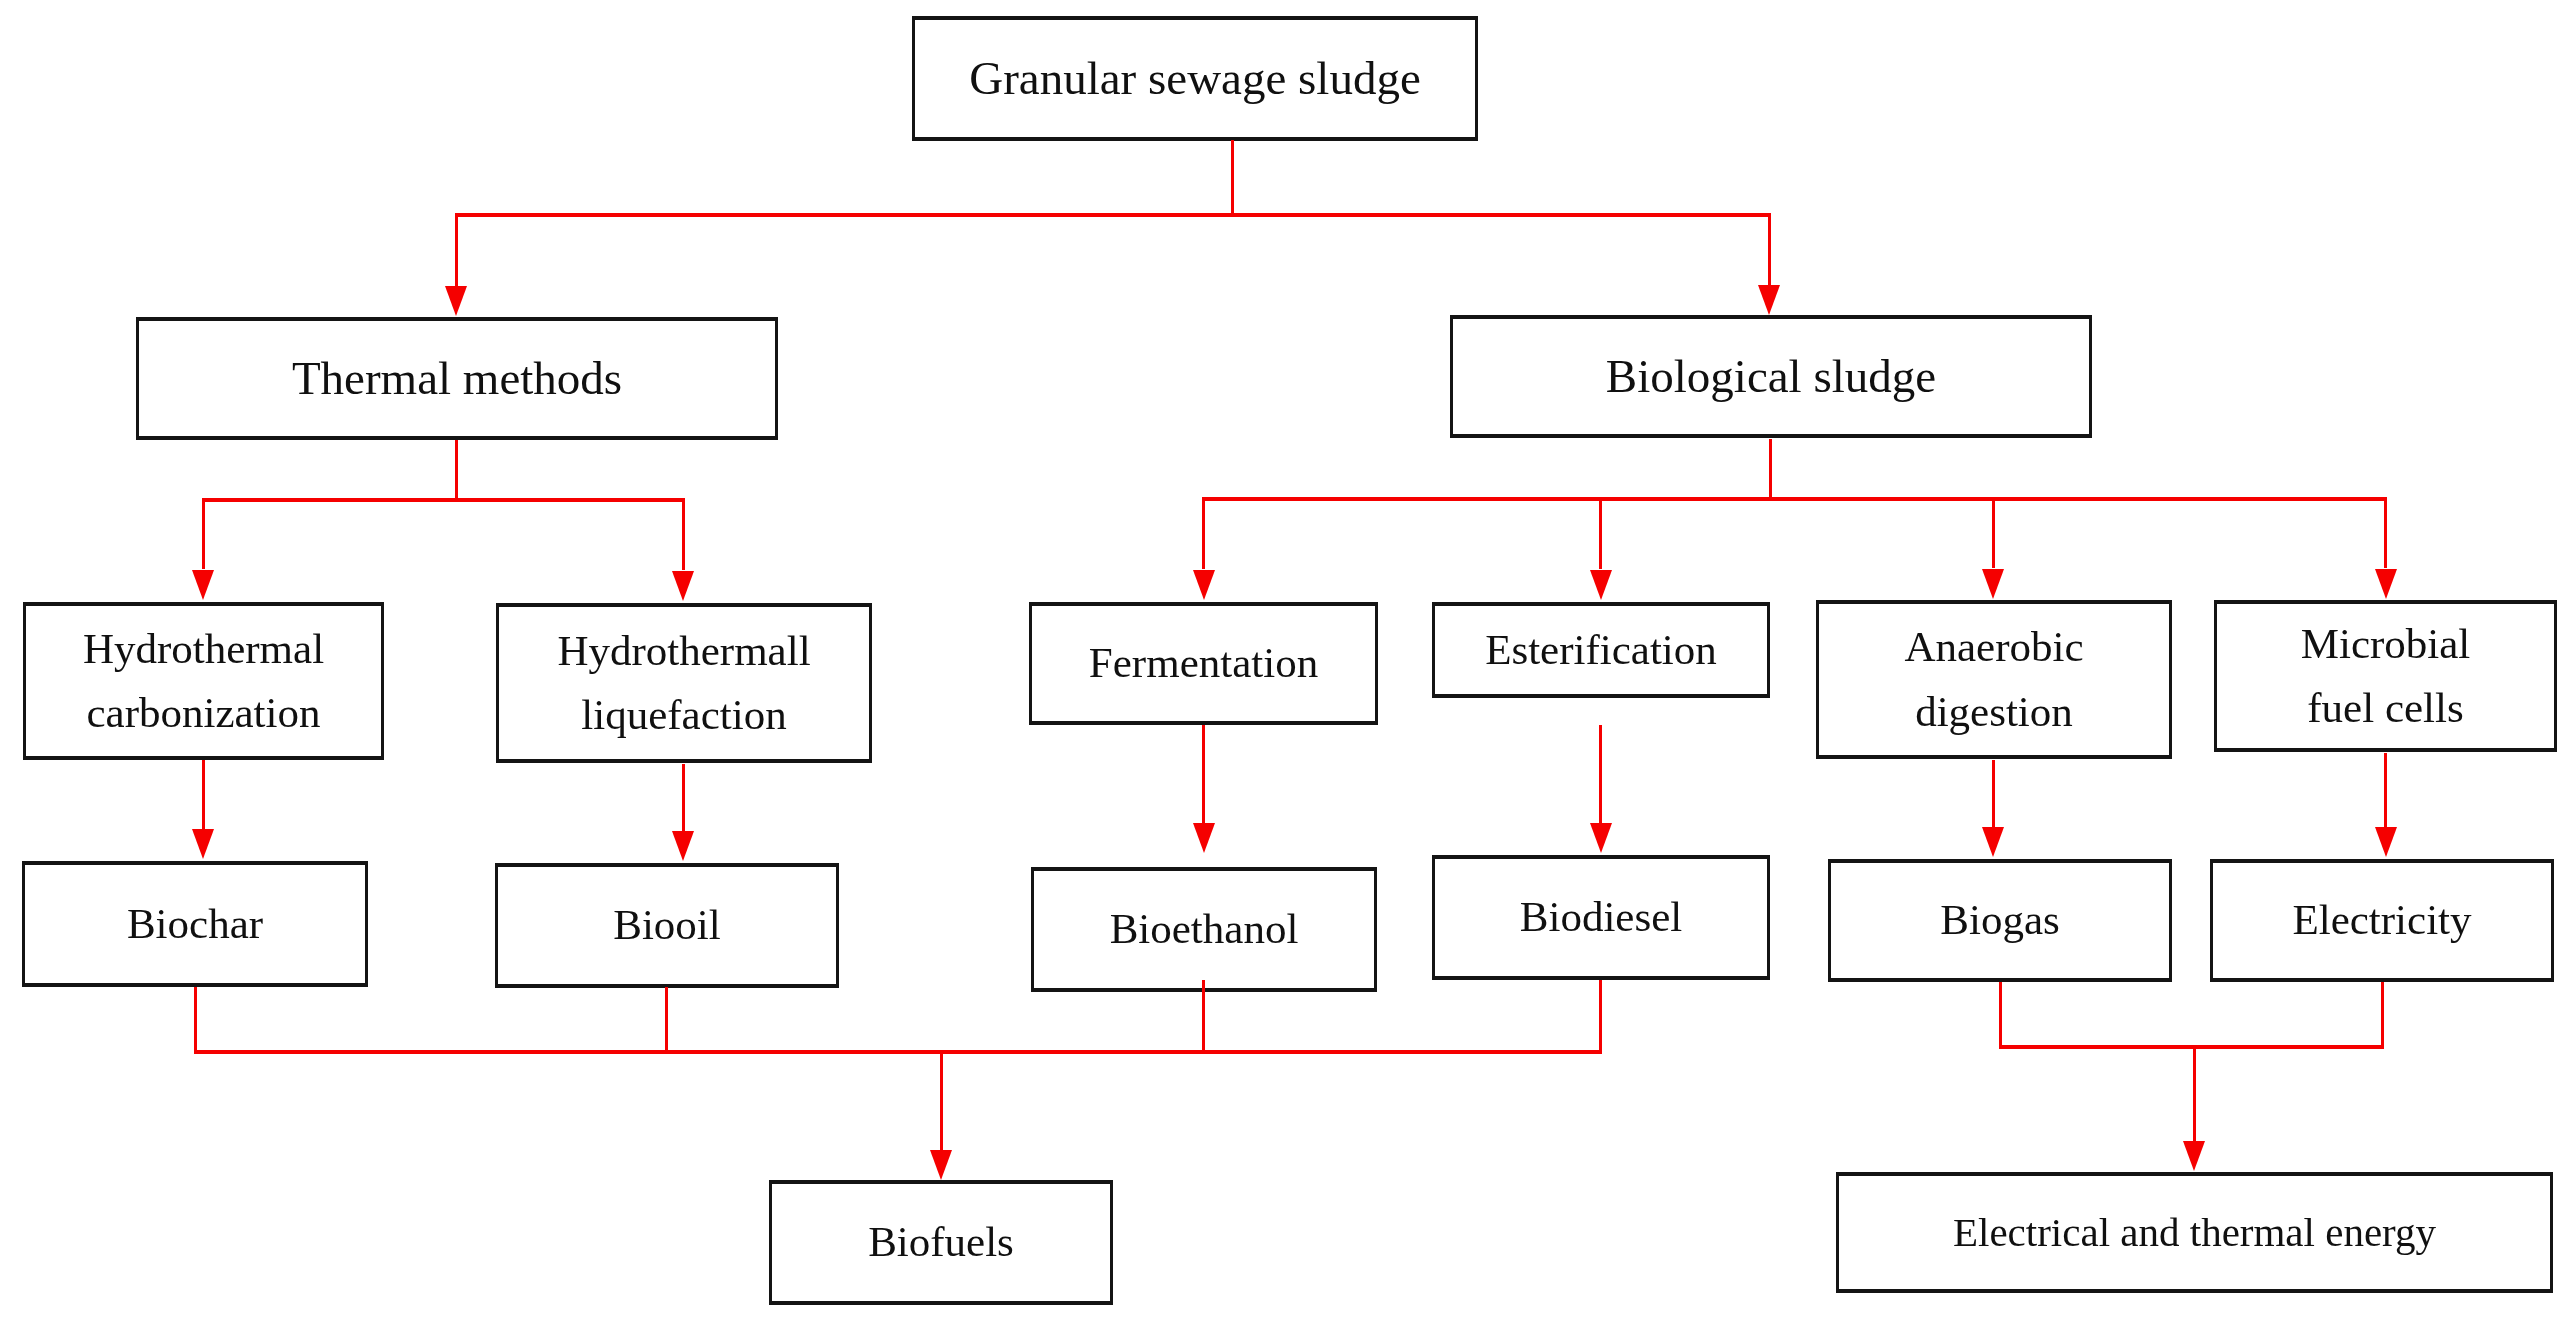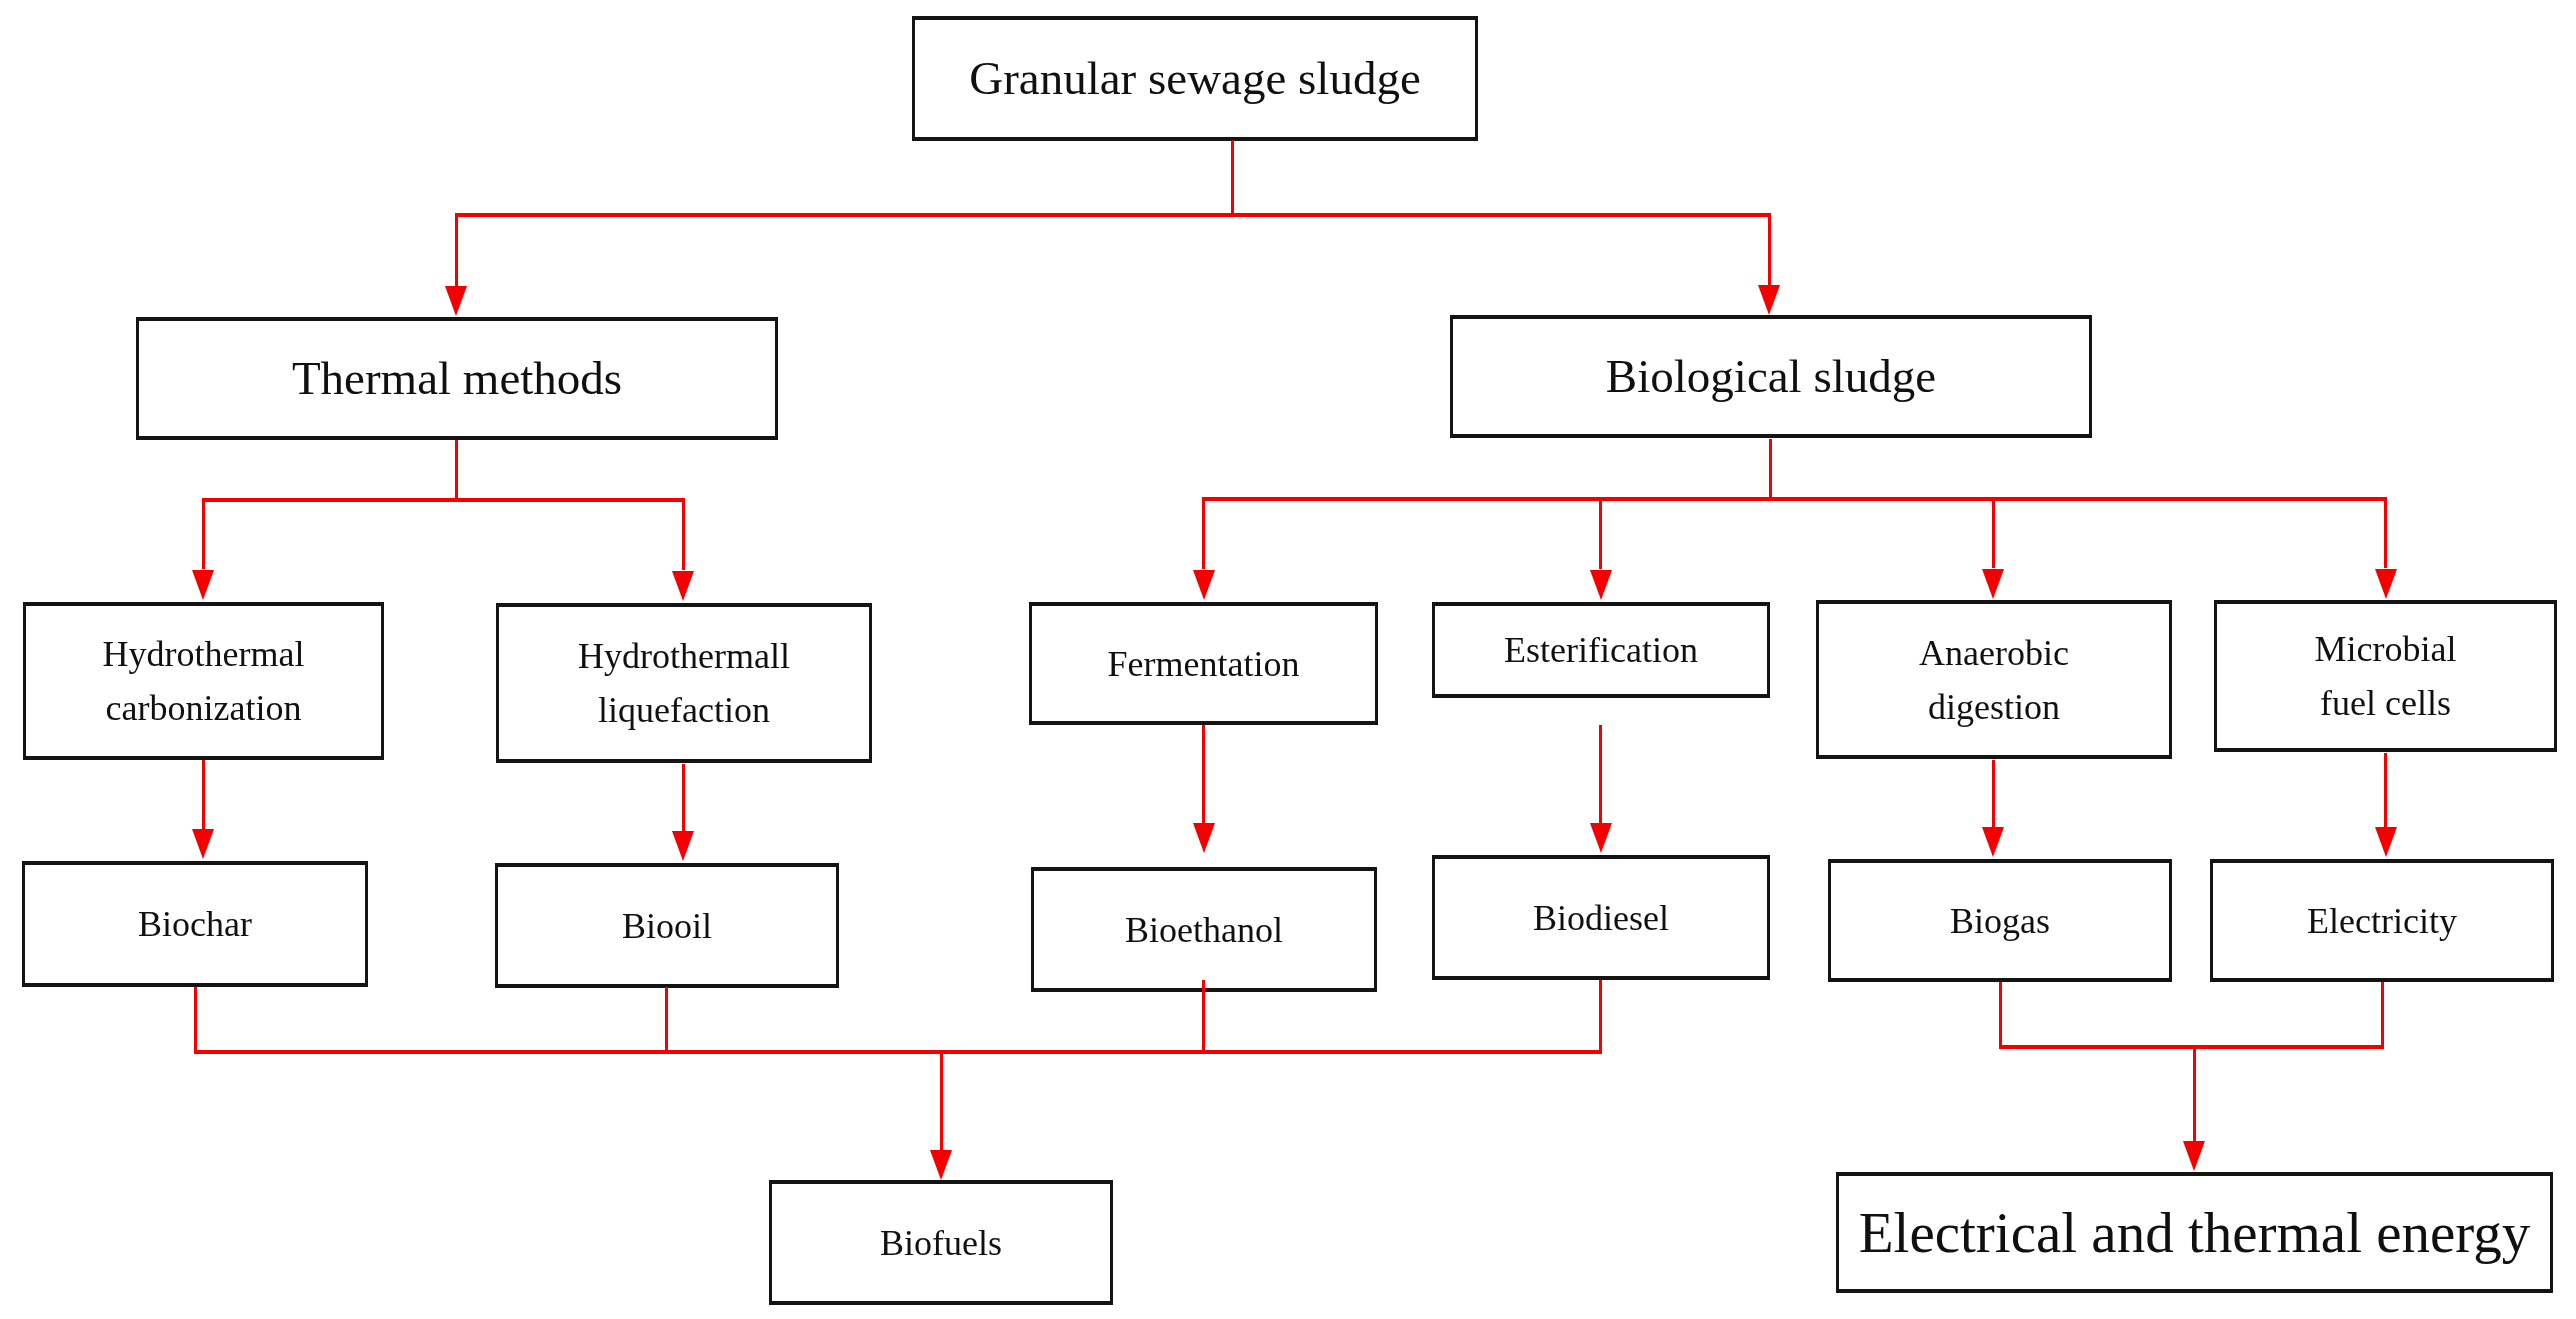--- a/index.html
+++ b/index.html
@@ -25,22 +25,22 @@
     border-right-width:3.5px;
     display:flex;
     flex-direction:column;
     align-items:center;
     justify-content:center;
     text-align:center;
     color:var(--text);
   }
   .box .lbl{display:block;line-height:1.5;white-space:nowrap;}
   .f-big{font-size:47px;}
-  .f-mid{font-size:36px;}
-  .f-wide{font-size:57px;}
+  .f-mid{font-size:43px;}
+  .f-wide{font-size:41px;}
   .vline{position:absolute;width:2.8px;background:var(--red);}
   .hline{position:absolute;height:3.5px;background:var(--red);}
   .tri{
     position:absolute;width:0;height:0;
     border-left:11px solid transparent;
     border-right:11px solid transparent;
     border-top:30px solid var(--red);
   }
 </style>
 </head>

